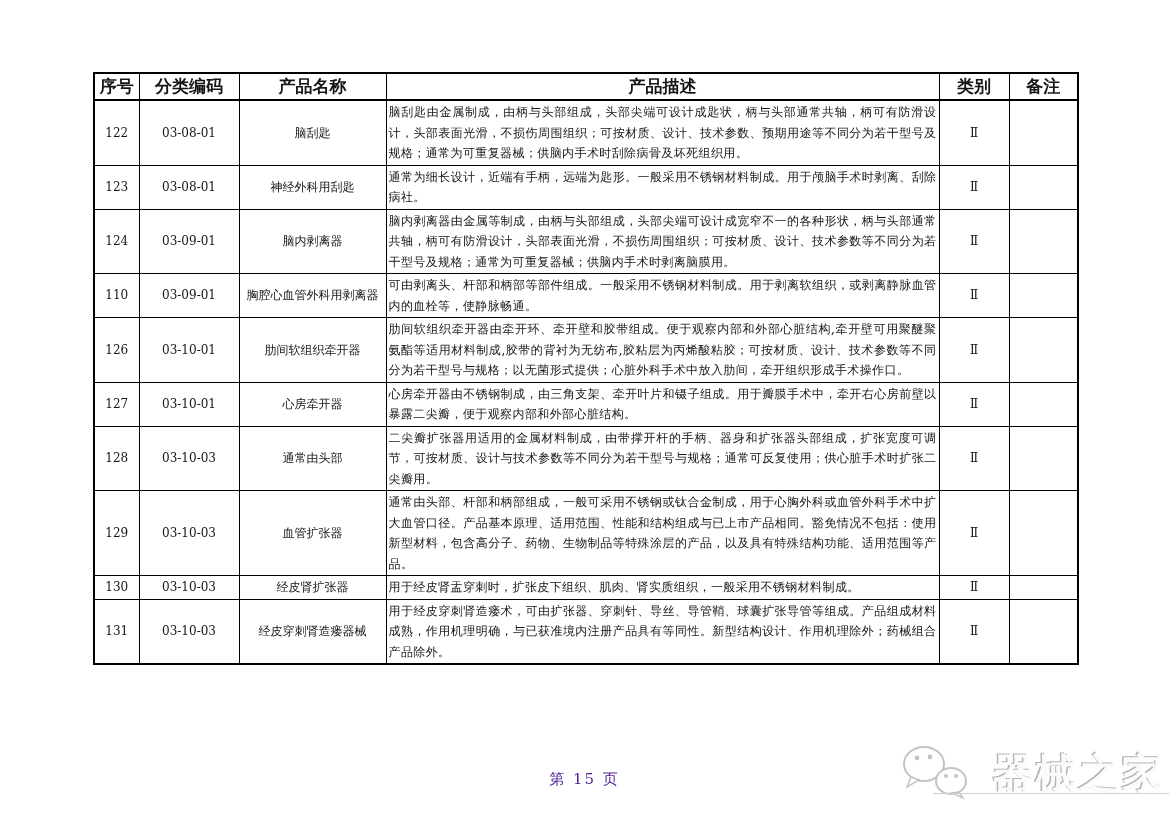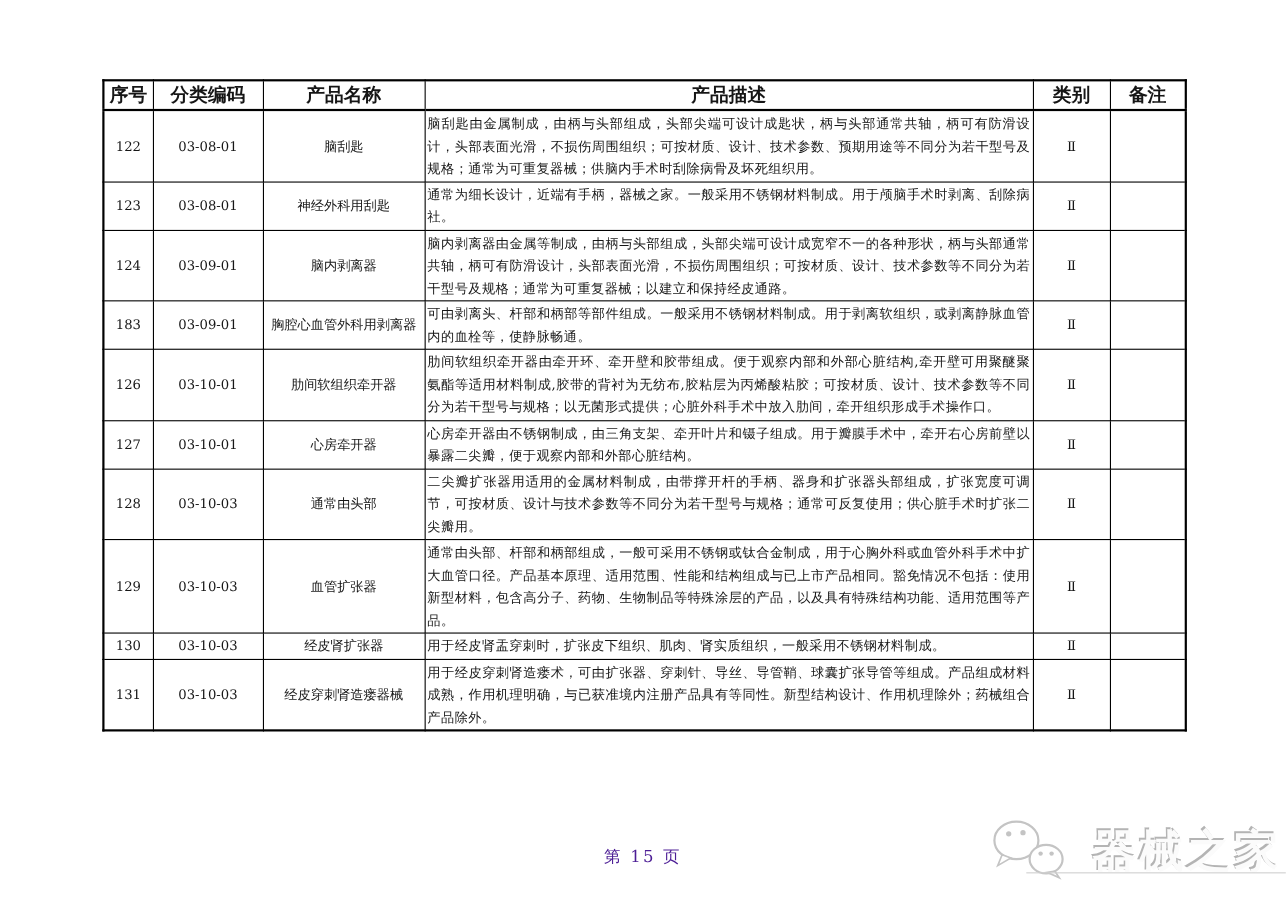--- a/index.html
+++ b/index.html
@@ -105,34 +105,34 @@
         <td class="c-code">03-08-01</td>
         <td class="c-name">脑刮匙</td>
         <td class="c-desc">脑刮匙由金属制成，由柄与头部组成，头部尖端可设计成匙状，柄与头部通常共轴，柄可有防滑设计，头部表面光滑，不损伤周围组织；可按材质、设计、技术参数、预期用途等不同分为若干型号及规格；通常为可重复器械；供脑内手术时刮除病骨及坏死组织用。</td>
         <td class="c-cat">Ⅱ</td>
         <td class="c-remark"></td>
       </tr>
       <tr>
         <td class="c-index">123</td>
         <td class="c-code">03-08-01</td>
         <td class="c-name">神经外科用刮匙</td>
-        <td class="c-desc">通常为细长设计，近端有手柄，器械之家。一般采用不锈钢材料制成。用于颅脑手术时剥离、刮除病社。</td>
+        <td class="c-desc">通常为细长设计，近端有手柄，远端为匙形。一般采用不锈钢材料制成。用于颅脑手术时剥离、刮除病社。</td>
         <td class="c-cat">Ⅱ</td>
         <td class="c-remark"></td>
       </tr>
       <tr>
         <td class="c-index">124</td>
         <td class="c-code">03-09-01</td>
         <td class="c-name">脑内剥离器</td>
-        <td class="c-desc">脑内剥离器由金属等制成，由柄与头部组成，头部尖端可设计成宽窄不一的各种形状，柄与头部通常共轴，柄可有防滑设计，头部表面光滑，不损伤周围组织；可按材质、设计、技术参数等不同分为若干型号及规格；通常为可重复器械；以建立和保持经皮通路。</td>
-        <td class="c-cat">Ⅱ</td>
-        <td class="c-remark"></td>
-      </tr>
-      <tr>
-        <td class="c-index">183</td>
+        <td class="c-desc">脑内剥离器由金属等制成，由柄与头部组成，头部尖端可设计成宽窄不一的各种形状，柄与头部通常共轴，柄可有防滑设计，头部表面光滑，不损伤周围组织；可按材质、设计、技术参数等不同分为若干型号及规格；通常为可重复器械；供脑内手术时剥离脑膜用。</td>
+        <td class="c-cat">Ⅱ</td>
+        <td class="c-remark"></td>
+      </tr>
+      <tr>
+        <td class="c-index">110</td>
         <td class="c-code">03-09-01</td>
         <td class="c-name">胸腔心血管外科用剥离器</td>
         <td class="c-desc">可由剥离头、杆部和柄部等部件组成。一般采用不锈钢材料制成。用于剥离软组织，或剥离静脉血管内的血栓等，使静脉畅通。</td>
         <td class="c-cat">Ⅱ</td>
         <td class="c-remark"></td>
       </tr>
       <tr>
         <td class="c-index">126</td>
         <td class="c-code">03-10-01</td>
         <td class="c-name">肋间软组织牵开器</td>

